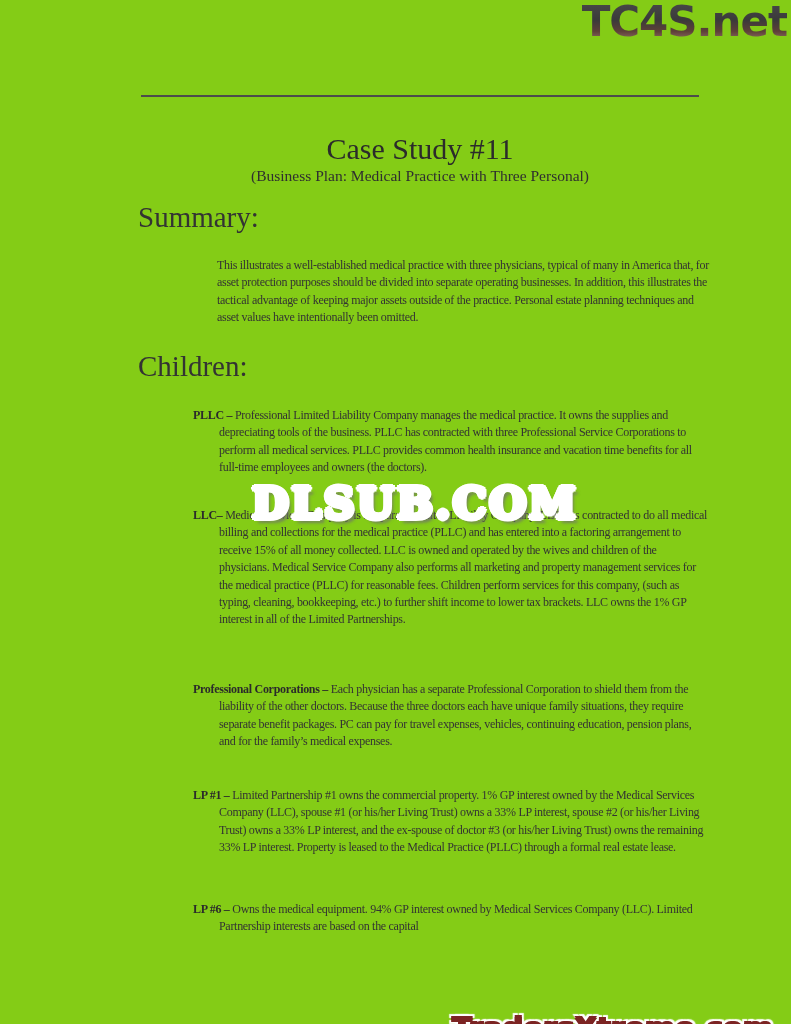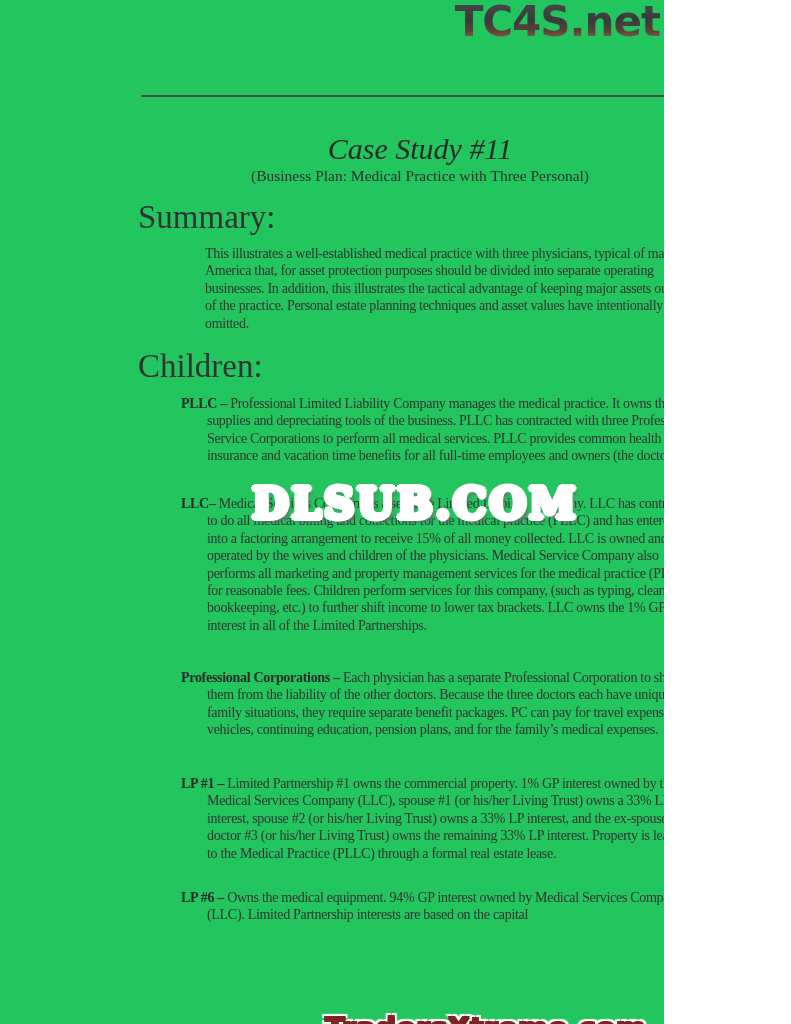--- a/index.html
+++ b/index.html
@@ -1,20 +1,20 @@
 <!DOCTYPE html>
 <html><head>
 <meta charset="utf-8">
 <style>
   html, body { margin: 0; padding: 0; background: #ffffff; }
   .page {
     position: relative;
-    width: 664px;
+    width: 791px;
     height: 1024px;
-    background: #22c55e;
+    background: #84cc16;
     overflow: hidden;
     font-family: "Liberation Serif", serif;
     color: #2f2f2f;
   }
 
   
   .tc4s-logo {
     position: absolute;
     top: 1px;
     right: 4px;
@@ -41,48 +41,47 @@
 
   
   .title-block {
     position: absolute;
     left: 140px;
     top: 134px;
     width: 560px;
     text-align: center;
   }
   .doc-title {
-    font-style: italic;
     font-size: 30px;
     line-height: 30px;
     color: #2b2b2b;
   }
   .doc-subtitle {
     font-size: 15.5px;
     line-height: 18px;
     margin-top: 3px;
     color: #2f2f2f;
   }
 
   
   .heading {
     position: absolute;
     left: 138px;
-    font-size: 33px;
+    font-size: 29px;
     line-height: 32px;
     color: #333333;
   }
   .summary-h  { top: 201px; }
   .analysis-h { top: 350px; }
 
   
   .body {
     position: absolute;
-    margin: 0;
-    font-size: 14px;
+    margin: 12px;
+    font-size: 12px;
     line-height: 17.4px;
     letter-spacing: -0.3px;
     color: #333333;
   }
   .summary-p {
     left: 205px;
     top: 245px;
     width: 492px;
   }
   .item {

